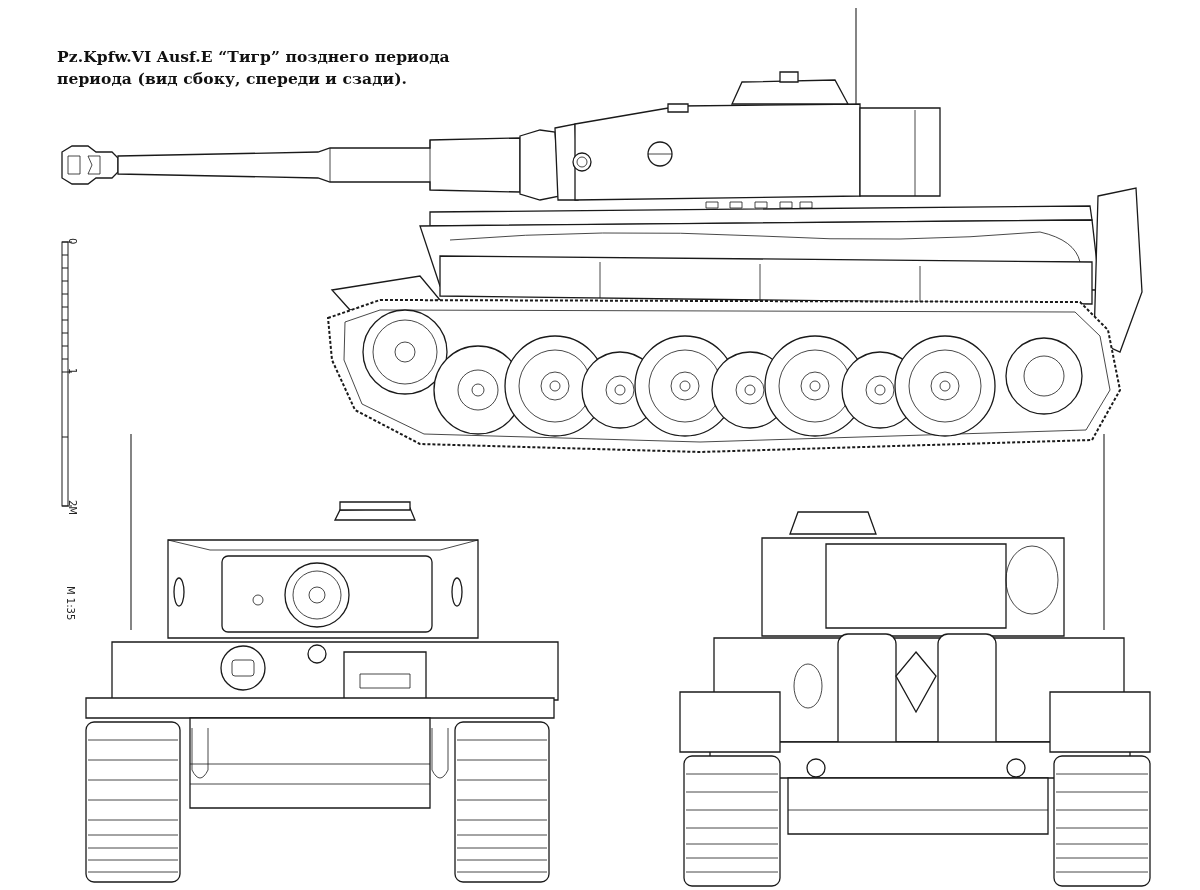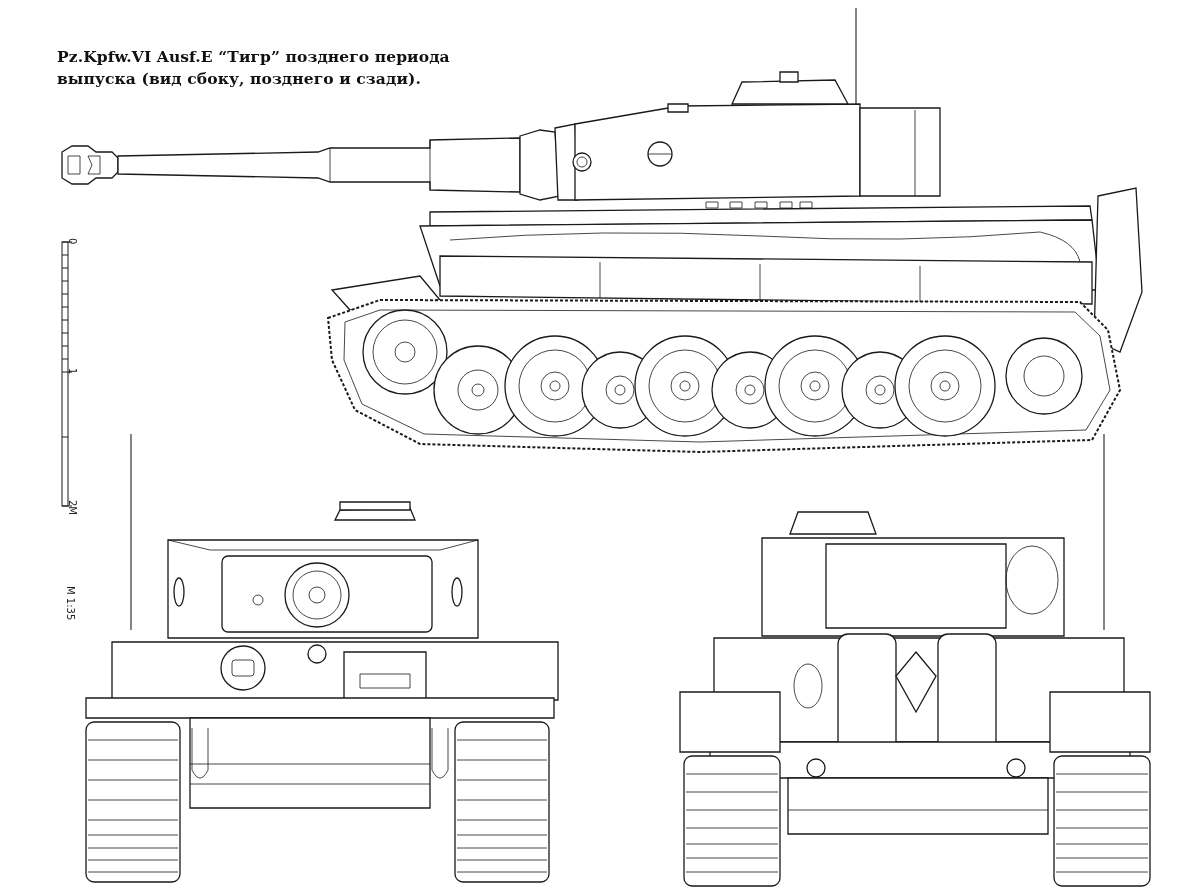--- a/index.html
+++ b/index.html
@@ -12,21 +12,21 @@
   svg.view { position:absolute; }
   svg.view * { vector-effect:non-scaling-stroke; }
   .ln { fill:#fff; stroke:#1a1a1a; stroke-width:1.3; }
   .lt { fill:none; stroke:#1a1a1a; stroke-width:0.8; }
 </style>
 </head>
 <body>
 
 <div class="title">
   <div>Pz.Kpfw.VI  Ausf.E “Тигр” позднего  периода</div>
-  <div>выпуска (вид сбоку, позднего и сзади).</div>
+  <div>периода (вид сбоку, спереди и сзади).</div>
 </div>
 
 <svg class="scale" width="30" height="270" viewBox="0 0 30 270">
   <rect x="2" y="2" width="6" height="264" fill="#fff" stroke="#1a1a1a" stroke-width="1"></rect>
   <g stroke="#1a1a1a" stroke-width="1">
     <line x1="2" y1="15" x2="8" y2="15"></line>
       <line x1="2" y1="28" x2="8" y2="28"></line>
     <line x1="2" y1="41" x2="8" y2="41"></line>
       <line x1="2" y1="54" x2="8" y2="54"></line>
     <line x1="2" y1="67" x2="8" y2="67"></line>

